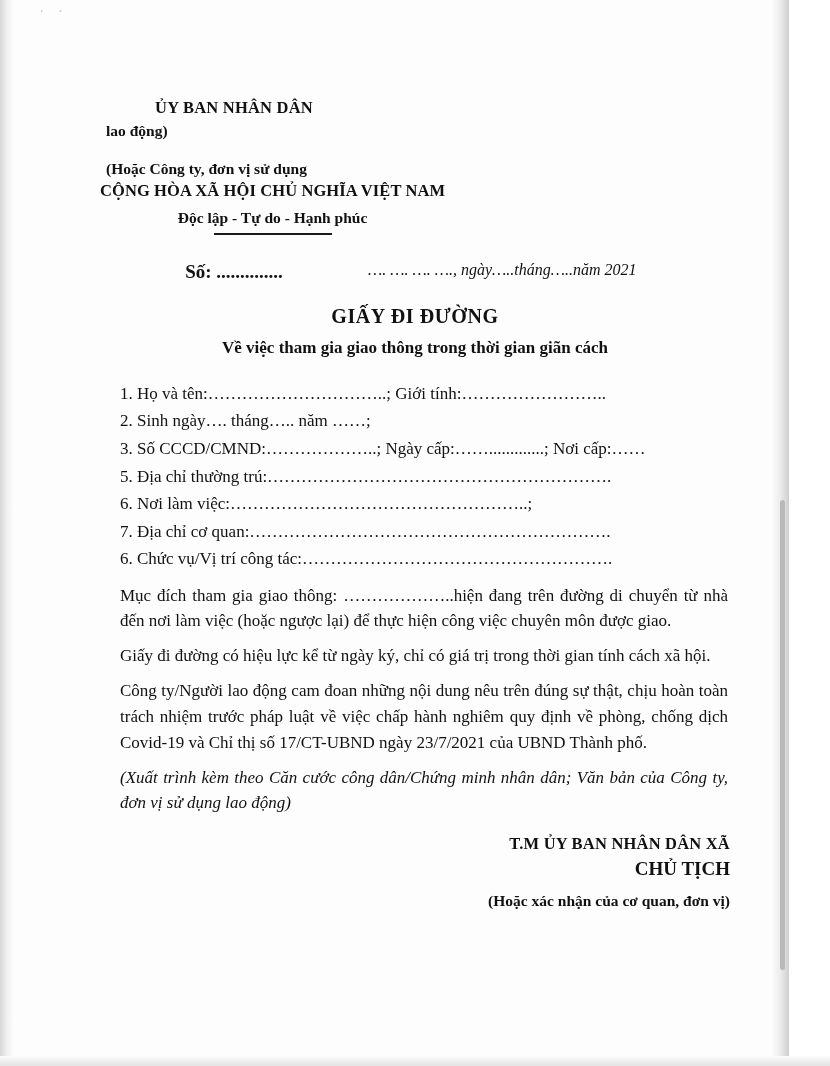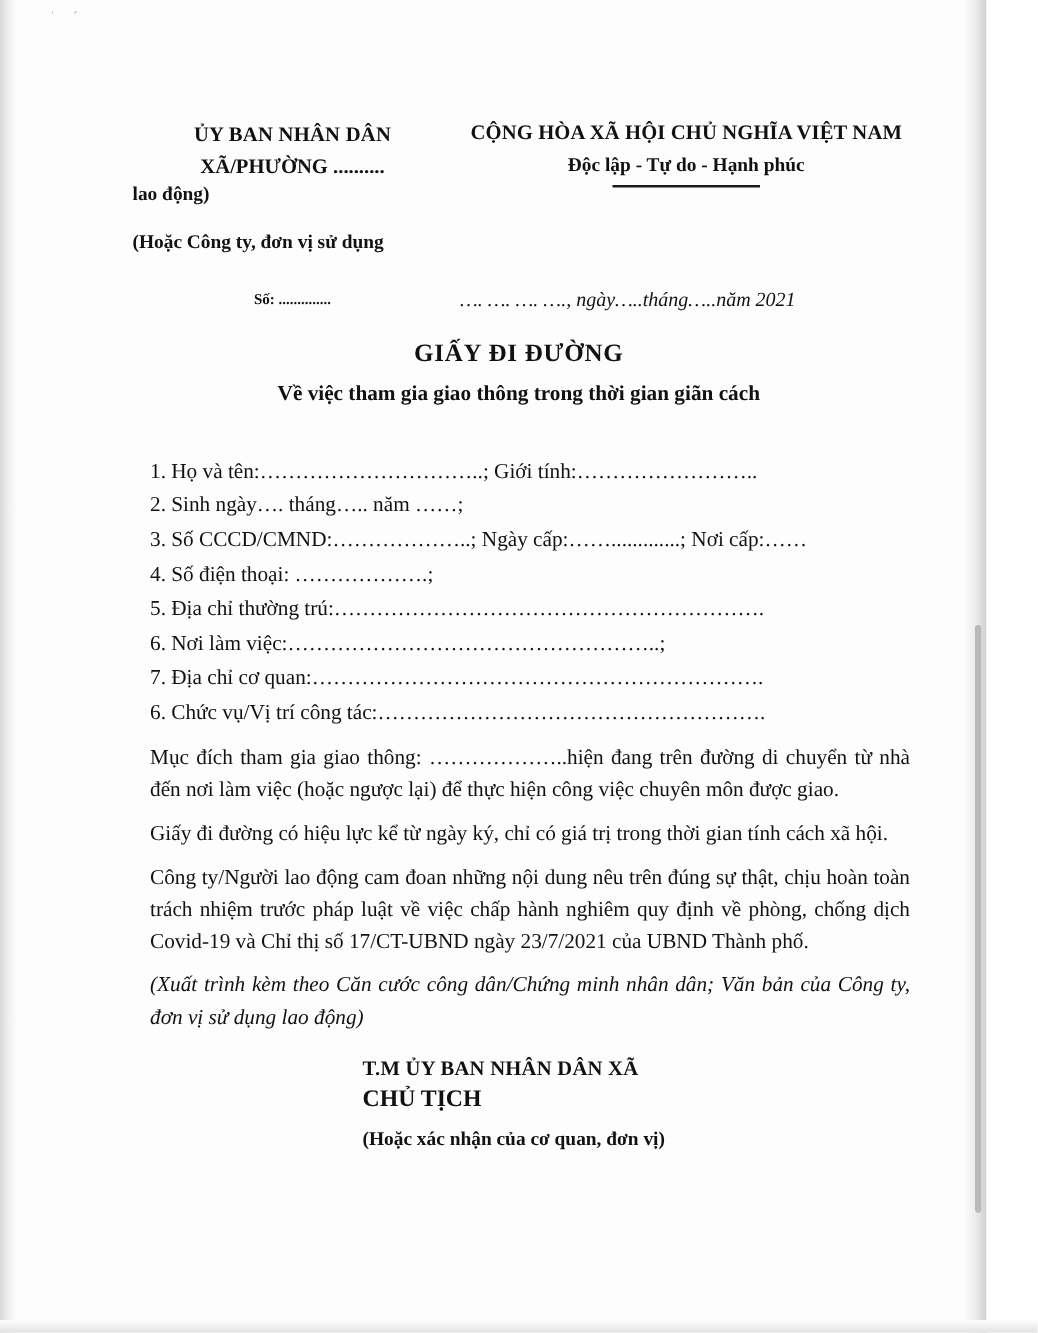--- a/index.html
+++ b/index.html
@@ -67,21 +67,21 @@
   .content {
     position: absolute;
     left: 100px;
     top: 96px;
     width: 630px;
   }
 
   
   .header {
     display: flex;
-    flex-direction: row;
+    flex-direction: column;
     align-items: flex-start;
   }
   .header-left {
     width: 268px;
     text-align: center;
     padding-top: 2px;
   }
   .header-right {
     flex: 1;
     text-align: center;
@@ -123,21 +123,21 @@
 
   
   .row-so {
     display: flex;
     flex-direction: row;
     margin-top: 26px;
   }
   .so {
     width: 268px;
     text-align: center;
-    font-size: 12px;
+    font-size: 19px;
     font-weight: bold;
   }
   .date {
     flex: 1;
     text-align: left;
     font-size: 16px;
     font-style: italic;
   }
 
   
@@ -150,21 +150,21 @@
   }
   .subtitle {
     text-align: center;
     font-size: 17px;
     font-weight: bold;
     margin-top: 10px;
   }
 
   
   .fields {
-    margin-top: 38px;
+    margin-top: 22px;
   }
   .field-line {
     font-size: 17px;
     line-height: 1.62;
     padding-left: 20px;
     white-space: nowrap;
   }
 
   
   .para {
@@ -178,21 +178,21 @@
   .para.italic {
     font-style: italic;
   }
   .para-tight {
     margin-top: 9px;
   }
 
   
   .sign {
     margin-top: 18px;
-    text-align: left;
+    text-align: right;
     padding-left: 190px;
   }
   .sign-line1 {
     font-size: 16.5px;
     font-weight: bold;
     letter-spacing: .2px;
   }
   .sign-line2 {
     font-size: 19px;
     font-weight: bold;
@@ -213,21 +213,20 @@
   <div class="edge-right"></div>
   <div class="edge-bottom"></div>
   <div class="scan-marks">ˈ  ˊ</div>
   <div class="scrollbar"></div>
 
   <div class="content">
 
     <div class="header">
       <div class="header-left">
         <div class="hl-line1">ỦY BAN NHÂN DÂN</div>
-        <div class="hl-line2">XÃ/PHƯỜNG ..........</div>
         <div class="hl-paren" style="margin-top:2px;">lao động)</div>
         <div class="hl-paren">(Hoặc Công ty, đơn vị sử dụng</div>
       </div>
       <div class="header-right">
         <div class="hr-line1">CỘNG HÒA XÃ HỘI CHỦ NGHĨA VIỆT NAM</div>
         <div class="hr-line2">Độc lập - Tự do - Hạnh phúc</div>
         <div class="hr-rule"></div>
       </div>
     </div>
 
@@ -236,21 +235,20 @@
       <div class="date">…. …. …. …., ngày…..tháng…..năm 2021</div>
     </div>
 
     <div class="title">GIẤY ĐI ĐƯỜNG</div>
     <div class="subtitle">Về việc tham gia giao thông trong thời gian giãn cách</div>
 
     <div class="fields">
       <div class="field-line">1. Họ và tên:…………………………..; Giới tính:……………………..</div>
       <div class="field-line">2. Sinh ngày…. tháng….. năm ……;</div>
       <div class="field-line">3. Số CCCD/CMND:………………..; Ngày cấp:…….............; Nơi cấp:……</div>
-      <div class="field-line">4. Số điện thoại: ……………….;</div>
       <div class="field-line">5. Địa chỉ thường trú:…………………………………………………….</div>
       <div class="field-line">6. Nơi làm việc:……………………………………………..;</div>
       <div class="field-line">7. Địa chỉ cơ quan:……………………………………………………….</div>
       <div class="field-line">6. Chức vụ/Vị trí công tác:……………………………………………….</div>
     </div>
 
     <div class="para">Mục đích tham gia giao thông: ………………..hiện đang trên đường di chuyển từ nhà đến nơi làm việc (hoặc ngược lại) để thực hiện công việc chuyên môn được giao.</div>
     <div class="para para-tight">Giấy đi đường có hiệu lực kể từ ngày ký, chỉ có giá trị trong thời gian tính cách xã hội.</div>
     <div class="para para-tight">Công ty/Người lao động cam đoan những nội dung nêu trên đúng sự thật, chịu hoàn toàn trách nhiệm trước pháp luật về việc chấp hành nghiêm quy định về phòng, chống dịch Covid-19 và Chỉ thị số 17/CT-UBND ngày 23/7/2021 của UBND Thành phố.</div>
     <div class="para para-tight italic">(Xuất trình kèm theo Căn cước công dân/Chứng minh nhân dân; Văn bản của Công ty, đơn vị sử dụng lao động)</div>

